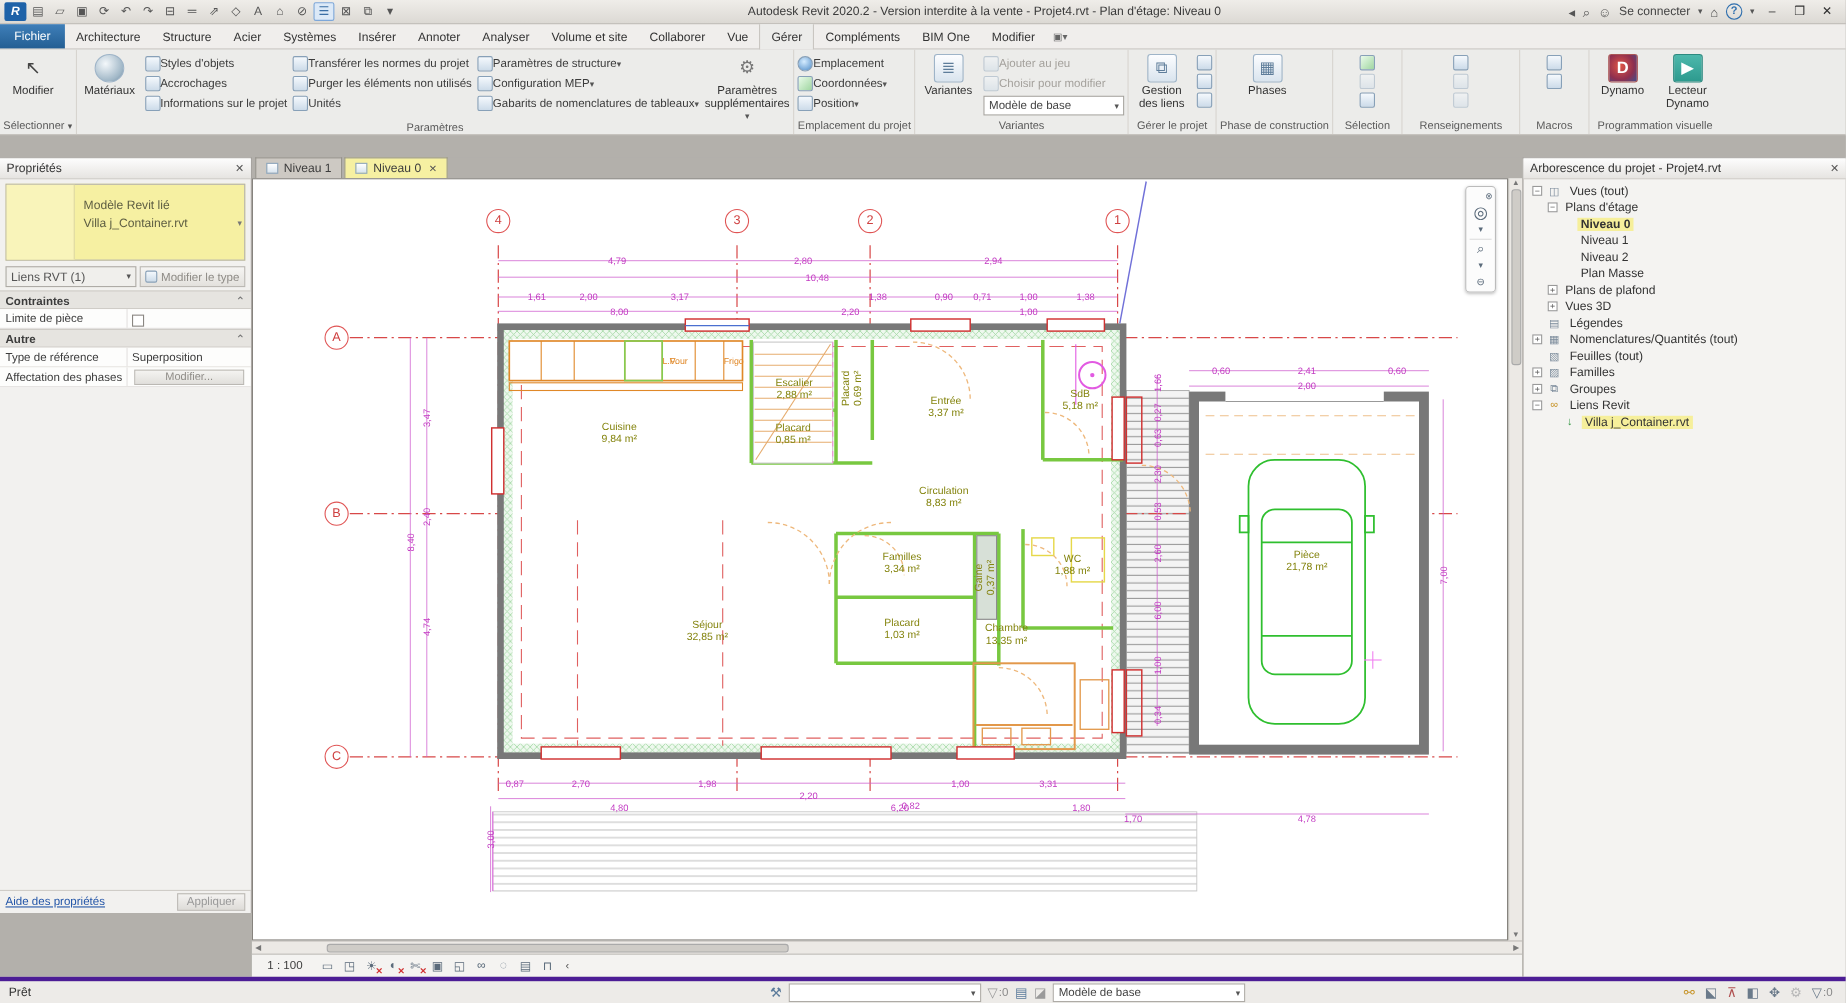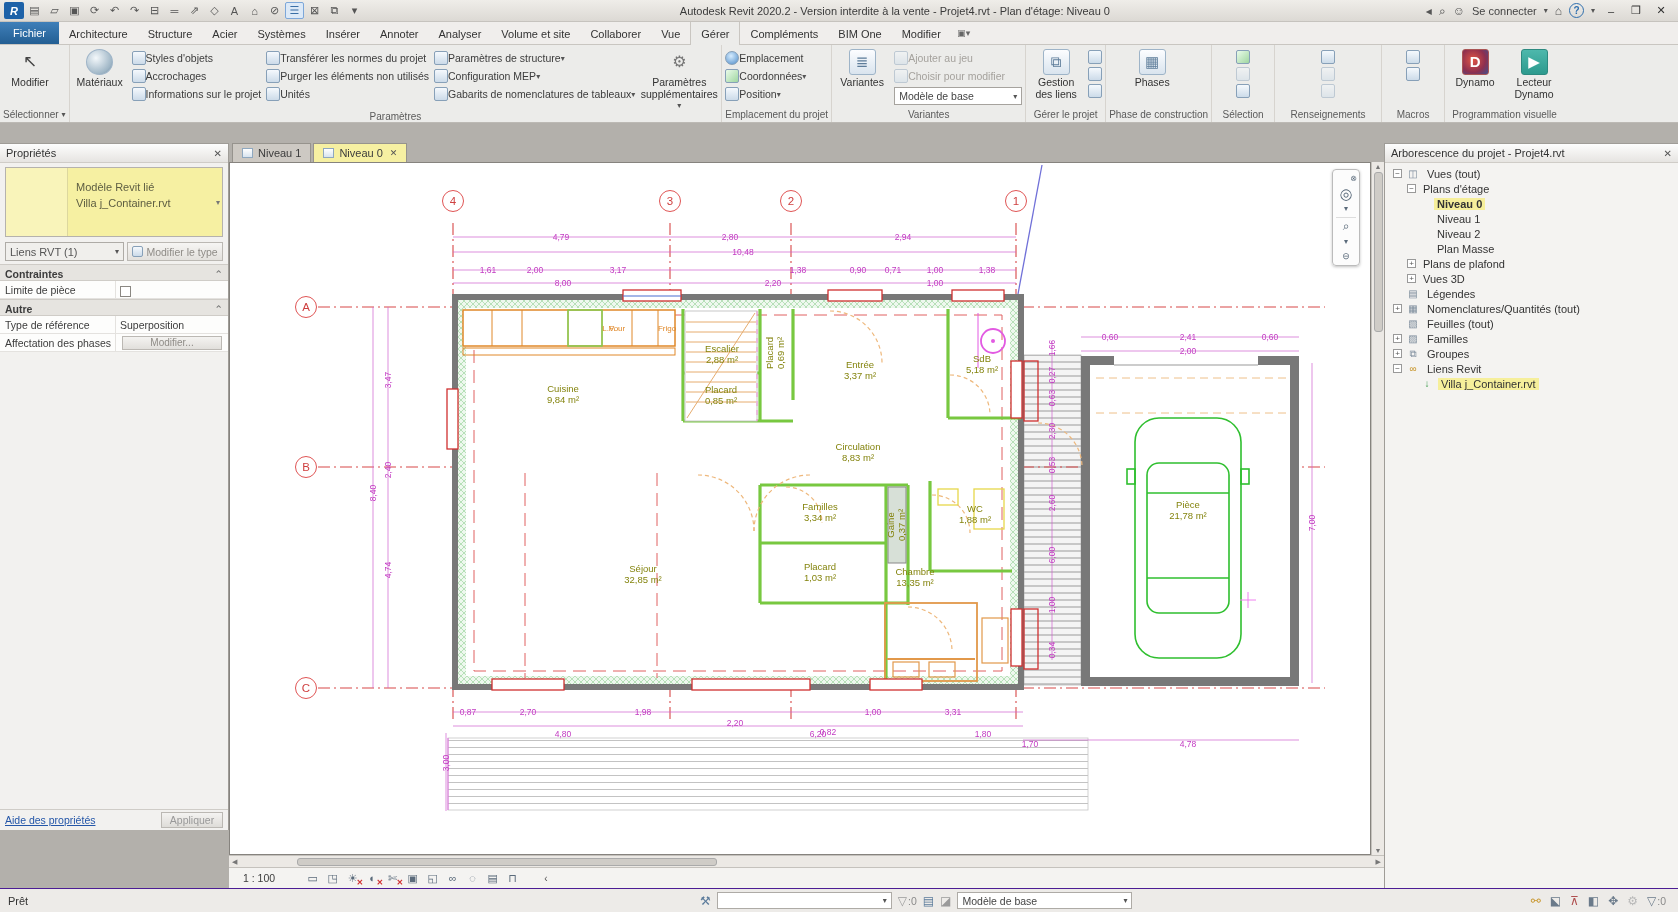--- a/index.html
+++ b/index.html
@@ -79,21 +79,21 @@
   .vtab.active{background:#f6f0a2}
   .vtabico{width:11px;height:10px;border:1px solid #8fa8bf;background:linear-gradient(#fff,#d8e4ef)}
   .vtabx{font-size:9px;color:#555;margin-left:2px}
   #canvasrow{flex:1;display:flex;min-height:0}
   #canvas{flex:1;background:#fff;position:relative;overflow:hidden;border:1px solid #86837e}
   #vscroll{width:13px;background:#ece9e5;border-left:1px solid #c5c2bd;display:flex;flex-direction:column;align-items:center;justify-content:space-between;font-size:7px;color:#777;padding:1px 0}
   #vthumb{width:9px;flex:0 0 160px;background:#cfccc7;border:1px solid #aaa;border-radius:3px;margin-top:2px}
   .vsfill{flex:1}
   #hscrollrow{height:12px;display:flex;background:#ece9e5;border-top:1px solid #c5c2bd;align-items:center;font-size:7px;color:#777}
   #hthumb{height:8px;width:420px;background:#cfccc7;border:1px solid #aaa;border-radius:3px;margin-left:60px}
-  #viewbar{height:21px;background:#f4f3f1;border-top:1px solid #c5c2bd;display:flex;align-items:center;gap:19px;padding-left:14px}
+  #viewbar{height:21px;background:#f4f3f1;border-top:1px solid #c5c2bd;display:flex;align-items:center;gap:4px;padding-left:14px}
   #scale-label{font-size:10.5px;color:#3c3c3c;margin-right:10px}
   .vic{width:17px;height:16px;display:flex;align-items:center;justify-content:center;font-size:11px;color:#5b6b7b;position:relative}
   .vic.off::after{content:"✕";position:absolute;right:-2px;bottom:-1px;color:#d03030;font-size:8px;font-weight:bold}
   .vchev{color:#555;font-size:10px;margin-left:4px}
 
   
   #navbar{position:absolute;right:10px;top:6px;width:28px;background:rgba(252,252,252,.95);border:1px solid #bbb;border-radius:4px;display:flex;flex-direction:column;align-items:center;padding:2px 0;gap:2px;box-shadow:0 1px 3px rgba(0,0,0,.25)}
   .navit{font-size:12px;color:#5b6b7b;line-height:13px}
   .navsep{width:20px;border-top:1px solid #ddd}
 
@@ -111,21 +111,21 @@
   #tree{padding:3px 0 0 4px;overflow:hidden}
   .trow{height:15px;display:flex;align-items:center;font-size:11px;color:#333;white-space:nowrap}
   .texp{width:9px;height:9px;border:1px solid #999;background:#fff;font-size:8px;line-height:7px;text-align:center;color:#555;margin-right:4px;flex:none}
   .tspacer{width:13px;flex:none}
   .ticon{width:14px;height:12px;margin-right:4px;flex:none;display:flex;align-items:center;justify-content:center;font-size:10px;color:#7a8a9a}
   .tlabel{padding:0 3px}
   .tlabel.hl{background:#f6ef9b}
   .tlabel.bold{font-weight:bold}
 
   
-  #statusbar{height:24px;background:#edebe8;border-top:1px solid #4c1d95;display:flex;align-items:center;padding:0 8px;position:relative}
+  #statusbar{height:24px;background:#edebe8;border-top:4px solid #4c1d95;display:flex;align-items:center;padding:0 8px;position:relative}
   #sb-ready{font-size:11px;color:#333}
   #sb-mid{position:absolute;left:700px;display:flex;align-items:center;gap:6px}
   .sbico{font-size:12px;color:#5b7b9b}
   .sbdd{width:175px;height:17px;border:1px solid #aeaba6;background:#fff;display:flex;align-items:center;justify-content:space-between;padding:0 4px;color:#444;font-size:10.5px}
   .sbsmall{font-size:10.5px;color:#8a8a8a;display:flex;align-items:center;gap:1px}
   #sb-right{margin-left:auto;display:flex;align-items:center;gap:9px;padding-right:4px}
   .sbr{font-size:12px;color:#6a7a8a}
 </style>
 </head>
 <body>

